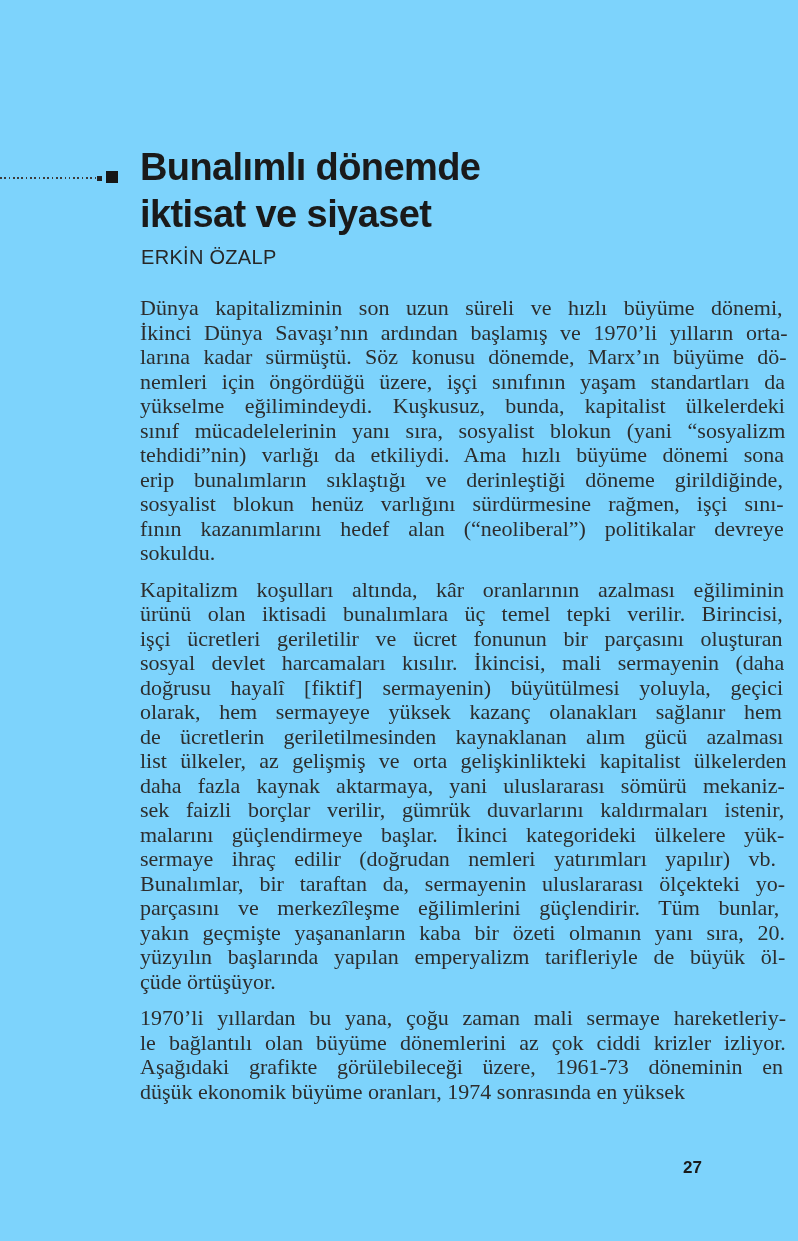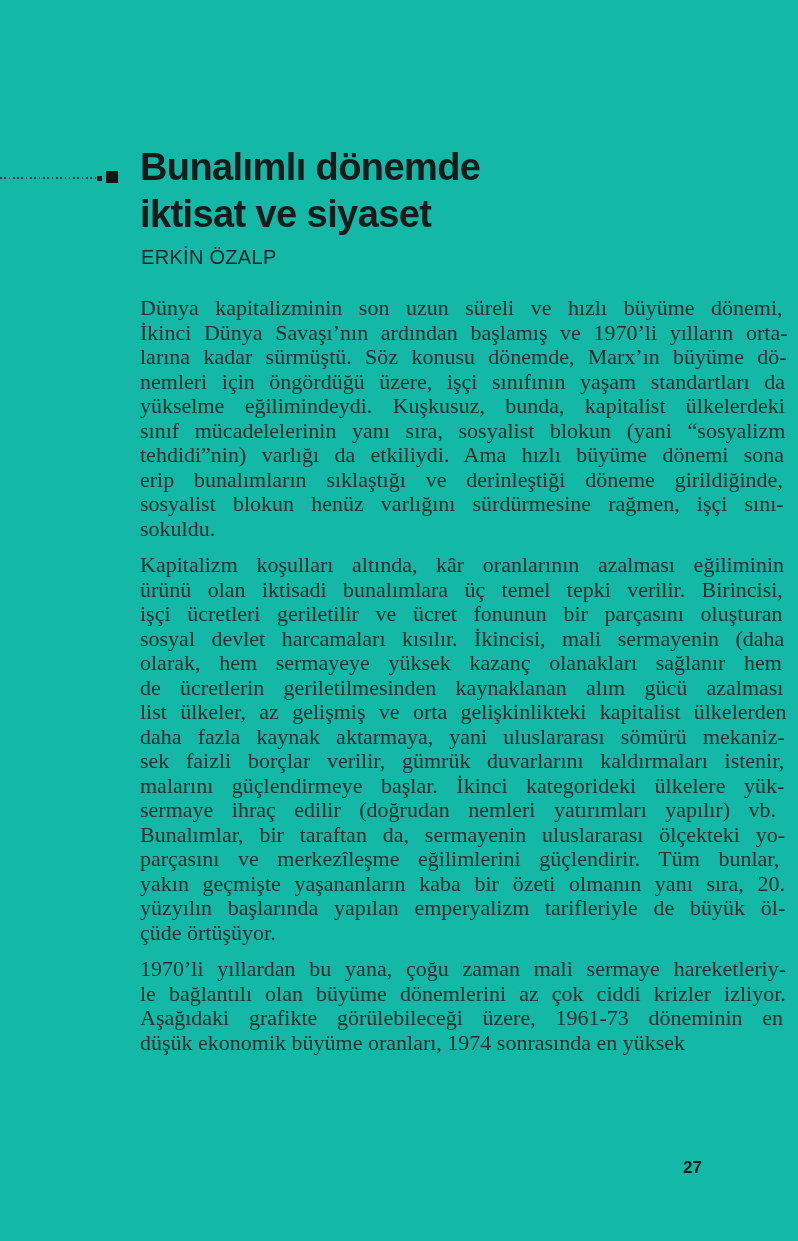--- a/index.html
+++ b/index.html
@@ -1,21 +1,21 @@
 <!DOCTYPE html>
 <html><head>
 <meta charset="utf-8">
 <style>
   * { margin: 0; padding: 0; box-sizing: border-box; }
   html, body { background: #e8e8e8; }
   .page {
     position: relative;
     width: 798px;
     height: 1241px;
-    background: #14b8a6;
+    background: #7dd3fc;
     font-family: "Liberation Serif", serif;
     overflow: hidden;
     margin: 0 auto;
   }
   .marker-line {
     position: absolute;
     left: 0; top: 177px;
     width: 96px; height: 2px;
     background-image: repeating-linear-gradient(90deg, #3c3c3c 0 1.6px, transparent 1.6px 4.3px);
   }
@@ -91,27 +91,29 @@
       <div class="para">
         <div class="line"><span style="word-spacing: 11.0488px;">Dünya kapitalizminin son uzun süreli ve hızlı büyüme dönemi,</span></div>
         <div class="line"><span style="word-spacing: 7.16016px;">İkinci Dünya Savaşı’nın ardından başlamış ve 1970’li yılların orta-</span></div>
         <div class="line"><span style="word-spacing: 7.81641px; text-align: right;">larına kadar sürmüştü. Söz konusu dönemde, Marx’ın büyüme dö-</span></div>
         <div class="line"><span style="word-spacing: 9.07617px;">nemleri için öngördüğü üzere, işçi sınıfının yaşam standartları da</span></div>
         <div class="line"><span style="word-spacing: 14.8281px;">yükselme eğilimindeydi. Kuşkusuz, bunda, kapitalist ülkelerdeki</span></div>
         <div class="line"><span style="word-spacing: 10.1406px;">sınıf mücadelelerinin yanı sıra, sosyalist blokun (yani “sosyalizm</span></div>
         <div class="line"><span style="word-spacing: 9.86133px;">tehdidi”nin) varlığı da etkiliydi. Ama hızlı büyüme dönemi sona</span></div>
         <div class="line"><span style="word-spacing: 14.3802px;">erip bunalımların sıklaştığı ve derinleştiği döneme girildiğinde,</span></div>
         <div class="line"><span style="word-spacing: 11.6451px;">sosyalist blokun henüz varlığını sürdürmesine rağmen, işçi sını-</span></div>
+        <div class="line"><span style="word-spacing: 13.4375px;">fının kazanımlarını hedef alan (“neoliberal”) politikalar devreye</span></div>
         <div class="line last"><span>sokuldu.</span></div>
       </div>
       <div class="para">
         <div class="line"><span style="word-spacing: 13.1589px;">Kapitalizm koşulları altında, kâr oranlarının azalması eğiliminin</span></div>
         <div class="line"><span style="word-spacing: 10.8535px;">ürünü olan iktisadi bunalımlara üç temel tepki verilir. Birincisi,</span></div>
         <div class="line"><span style="word-spacing: 11.125px;">işçi ücretleri geriletilir ve ücret fonunun bir parçasını oluşturan</span></div>
         <div class="line"><span style="word-spacing: 10.9777px;">sosyal devlet harcamaları kısılır. İkincisi, mali sermayenin (daha</span></div>
+        <div class="line"><span style="word-spacing: 14.2083px;">doğrusu hayalî [fiktif] sermayenin) büyütülmesi yoluyla, geçici</span></div>
         <div class="line"><span style="word-spacing: 13.1719px;">olarak, hem sermayeye yüksek kazanç olanakları sağlanır hem</span></div>
         <div class="line"><span style="word-spacing: 13.7812px;">de ücretlerin geriletilmesinden kaynaklanan alım gücü azalması</span></div>
         <div class="line"><span style="word-spacing: 7.84961px;">list ülkeler, az gelişmiş ve orta gelişkinlikteki kapitalist ülkelerden</span></div>
         <div class="line"><span style="word-spacing: 10.6094px;">daha fazla kaynak aktarmaya, yani uluslararası sömürü mekaniz-</span></div>
         <div class="line"><span style="word-spacing: 11.1964px;">sek faizli borçlar verilir, gümrük duvarlarını kaldırmaları istenir,</span></div>
         <div class="line"><span style="word-spacing: 12.987px;">malarını güçlendirmeye başlar. İkinci kategorideki ülkelere yük-</span></div>
         <div class="line"><span style="word-spacing: 13.0179px;">sermaye ihraç edilir (doğrudan nemleri yatırımları yapılır) vb.</span></div>
         <div class="line"><span style="word-spacing: 10.3371px;">Bunalımlar, bir taraftan da, sermayenin uluslararası ölçekteki yo-</span></div>
         <div class="line"><span style="word-spacing: 13.0781px;">parçasını ve merkezîleşme eğilimlerini güçlendirir. Tüm bunlar,</span></div>
         <div class="line"><span style="word-spacing: 8.18576px;">yakın geçmişte yaşananların kaba bir özeti olmanın yanı sıra, 20.</span></div>

